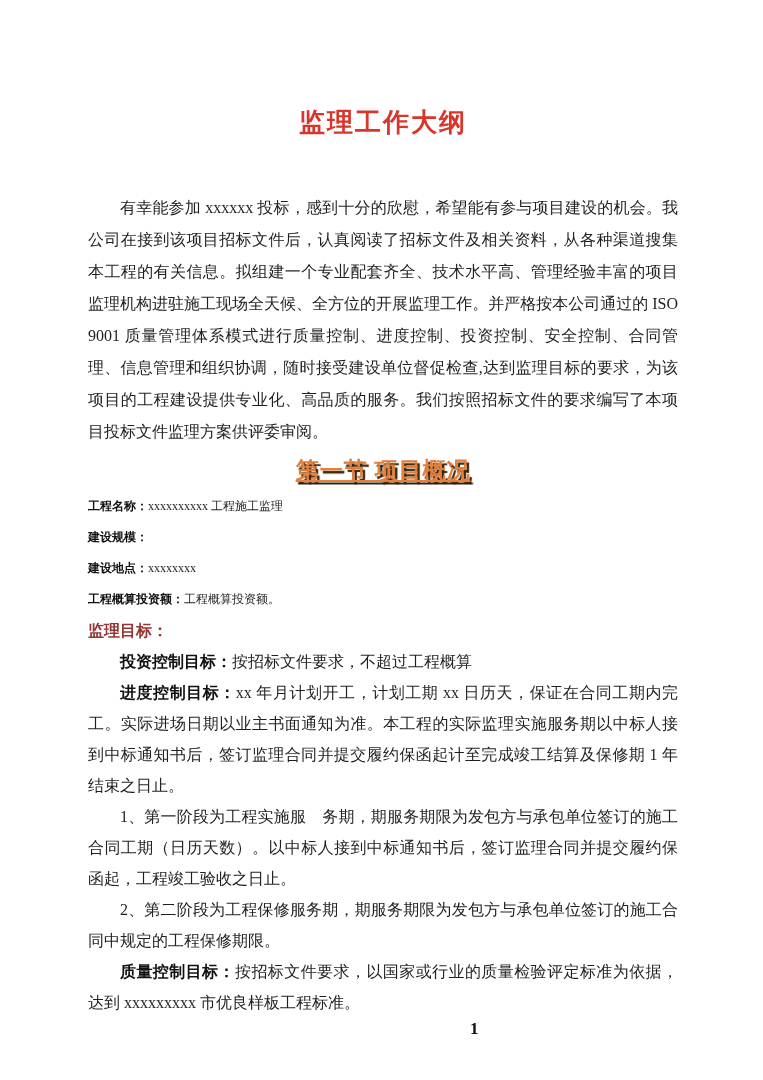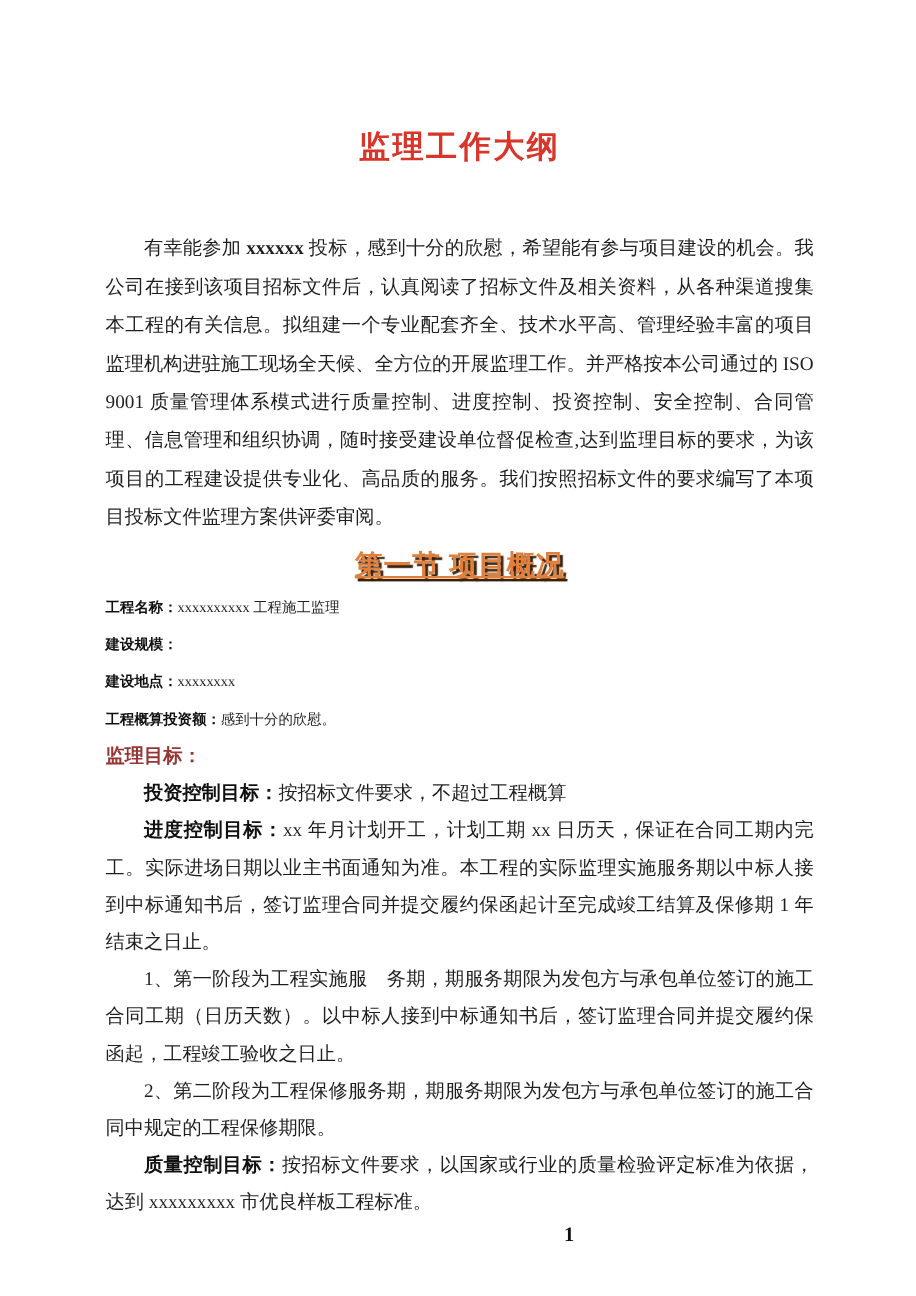--- a/index.html
+++ b/index.html
@@ -37,21 +37,21 @@
     margin: 0;
     font-size: 16px;
     line-height: 32px;
     text-align: justify;
     text-indent: 2em;
     word-break: break-all;
   }
   p.intro {
     margin-top: 50px;
   }
-  .xbold { font-weight: bold; }
+  .xbold { font-weight: normal; }
   h2.section-heading {
     margin: 7px 0 4px 0;
     text-align: center;
     font-size: 23px;
     line-height: 32px;
     font-weight: bold;
     color: #e0803c;
     text-shadow: 2.5px 2.5px 1px #3b2008;
     letter-spacing: 1px;
     text-decoration: underline;
@@ -97,21 +97,21 @@
   <p class="body-para intro"><span>有幸能参加 </span><span class="xbold">xxxxxx</span><span> 投标，感到十分的欣慰，希望能有参与项目建设的机会。我公司在接到该项目招标文件后，认真阅读了招标文件及相关资料，从各种渠道搜集本工程的有关信息。拟组建一个专业配套齐全、技术水平高、管理经验丰富的项目监理机构进驻施工现场全天候、全方位的开展监理工作。并严格按本公司通过的 ISO9001 质量管理体系模式进行质量控制、进度控制、投资控制、安全控制、合同管理、信息管理和组织协调，随时接受建设单位督促检查,达到监理目标的要求，为该项目的工程建设提供专业化、高品质的服务。我们按照招标文件的要求编写了本项目投标文件监理方案供评委审阅。</span></p>
 
   <h2 class="section-heading">第一节 项目概况</h2>
 
   <p class="field"><b>工程名称：</b><span>xxxxxxxxxx 工程施工监理</span></p>
 
   <p class="field"><b>建设规模：</b><span></span></p>
 
   <p class="field"><b>建设地点：</b><span>xxxxxxxx</span></p>
 
-  <p class="field"><b>工程概算投资额：</b><span>感到十分的欣慰。</span></p>
+  <p class="field"><b>工程概算投资额：</b><span>工程概算投资额。</span></p>
 
   <p class="goal-heading">监理目标：</p>
 
   <p class="goal"><b>投资控制目标：</b><span>按招标文件要求，不超过工程概算</span></p>
 
   <p class="goal"><b>进度控制目标：</b><span>xx 年月计划开工，计划工期 xx 日历天，保证在合同工期内完工。实际进场日期以业主书面通知为准。本工程的实际监理实施服务期以中标人接到中标通知书后，签订监理合同并提交履约保函起计至完成竣工结算及保修期 1 年结束之日止。</span></p>
 
 
   <p class="goal">1、第一阶段为工程实施服　务期，期服务期限为发包方与承包单位签订的施工合同工期（日历天数）。以中标人接到中标通知书后，签订监理合同并提交履约保函起，工程竣工验收之日止。</p>
 

